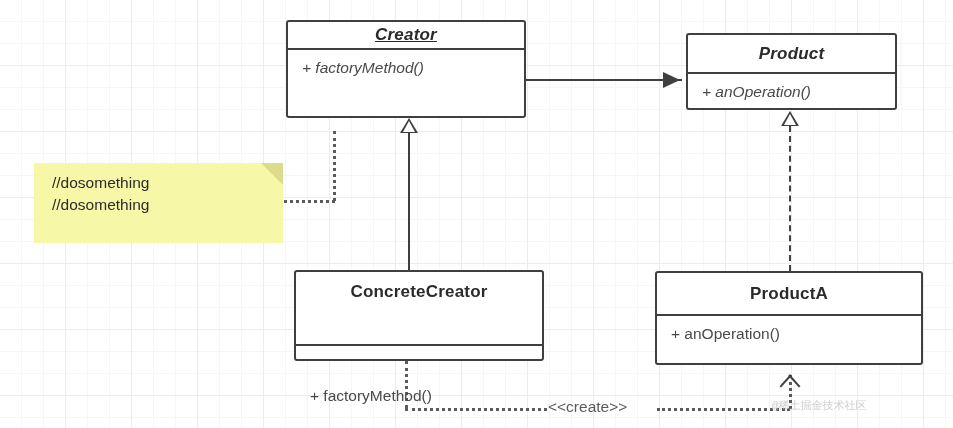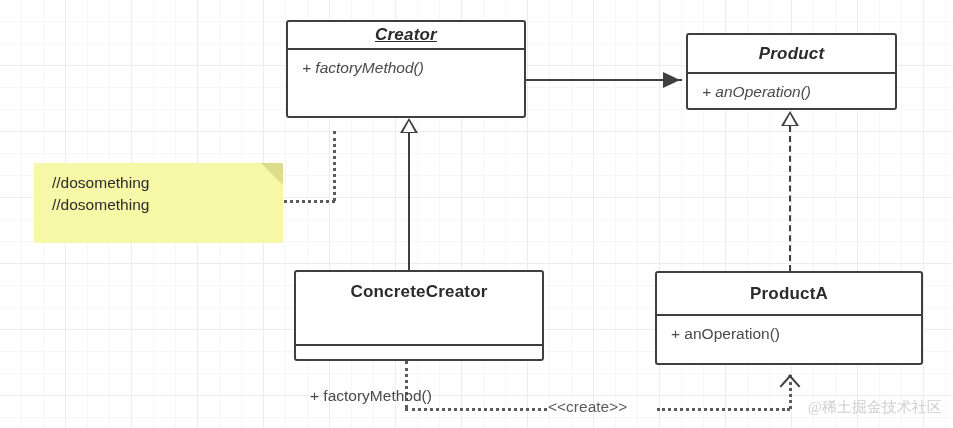--- a/index.html
+++ b/index.html
@@ -170,25 +170,24 @@
     color: #5a5a5a;
     font-size: 15.5px;
     background: transparent;
     white-space: pre;
     z-index: 4;
   }
 
   .watermark {
     position: absolute;
     color: #cfcfcf;
-    font-size: 15px;
+    font-size: 11px;
     white-space: pre;
     z-index: 7;
-    font-family: Liberation Serif, serif;
-    margin-left: 36px;
+    font-family: Liberation Mono, monospace;
   }
 </style>
 </head>
 <body>
 
 <div id="canvas">
 
   <div class="uml-class" style="left:286px; top:20px; width:240px; height:98px;">
     <div class="cls-title italic" style="height:26px;text-decoration:underline;">Creator</div>
     <div class="cls-divider"></div>

